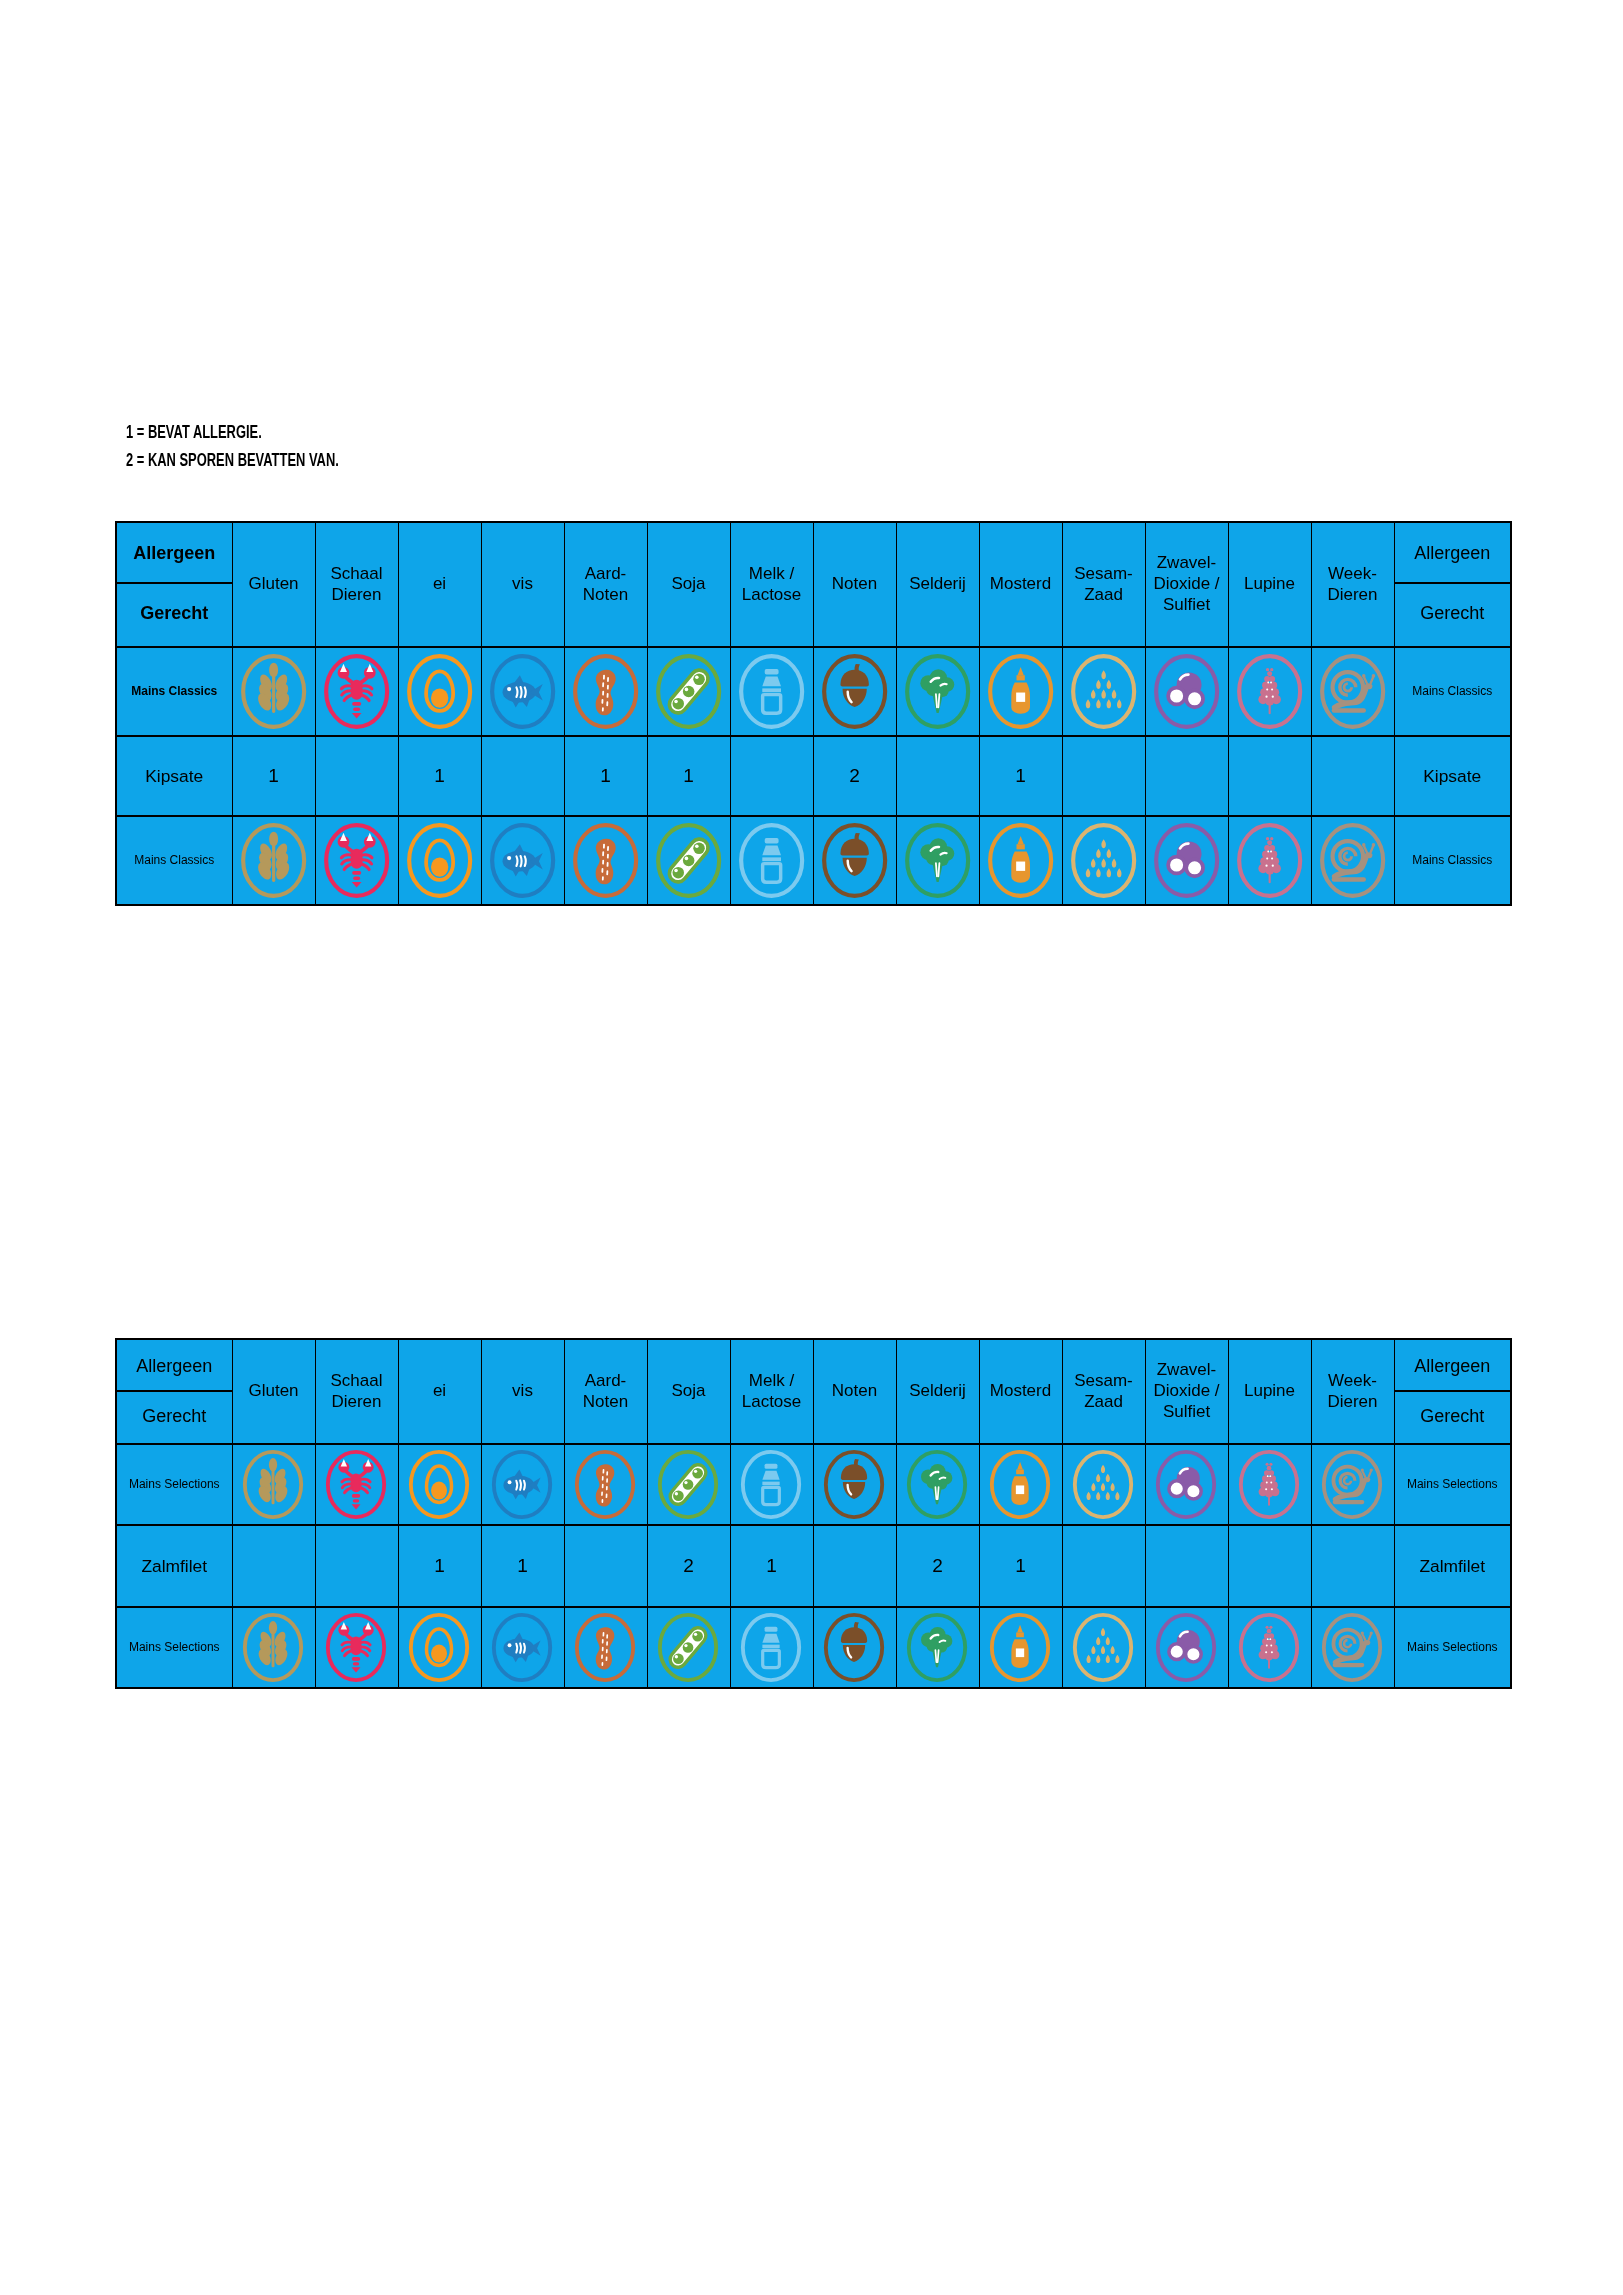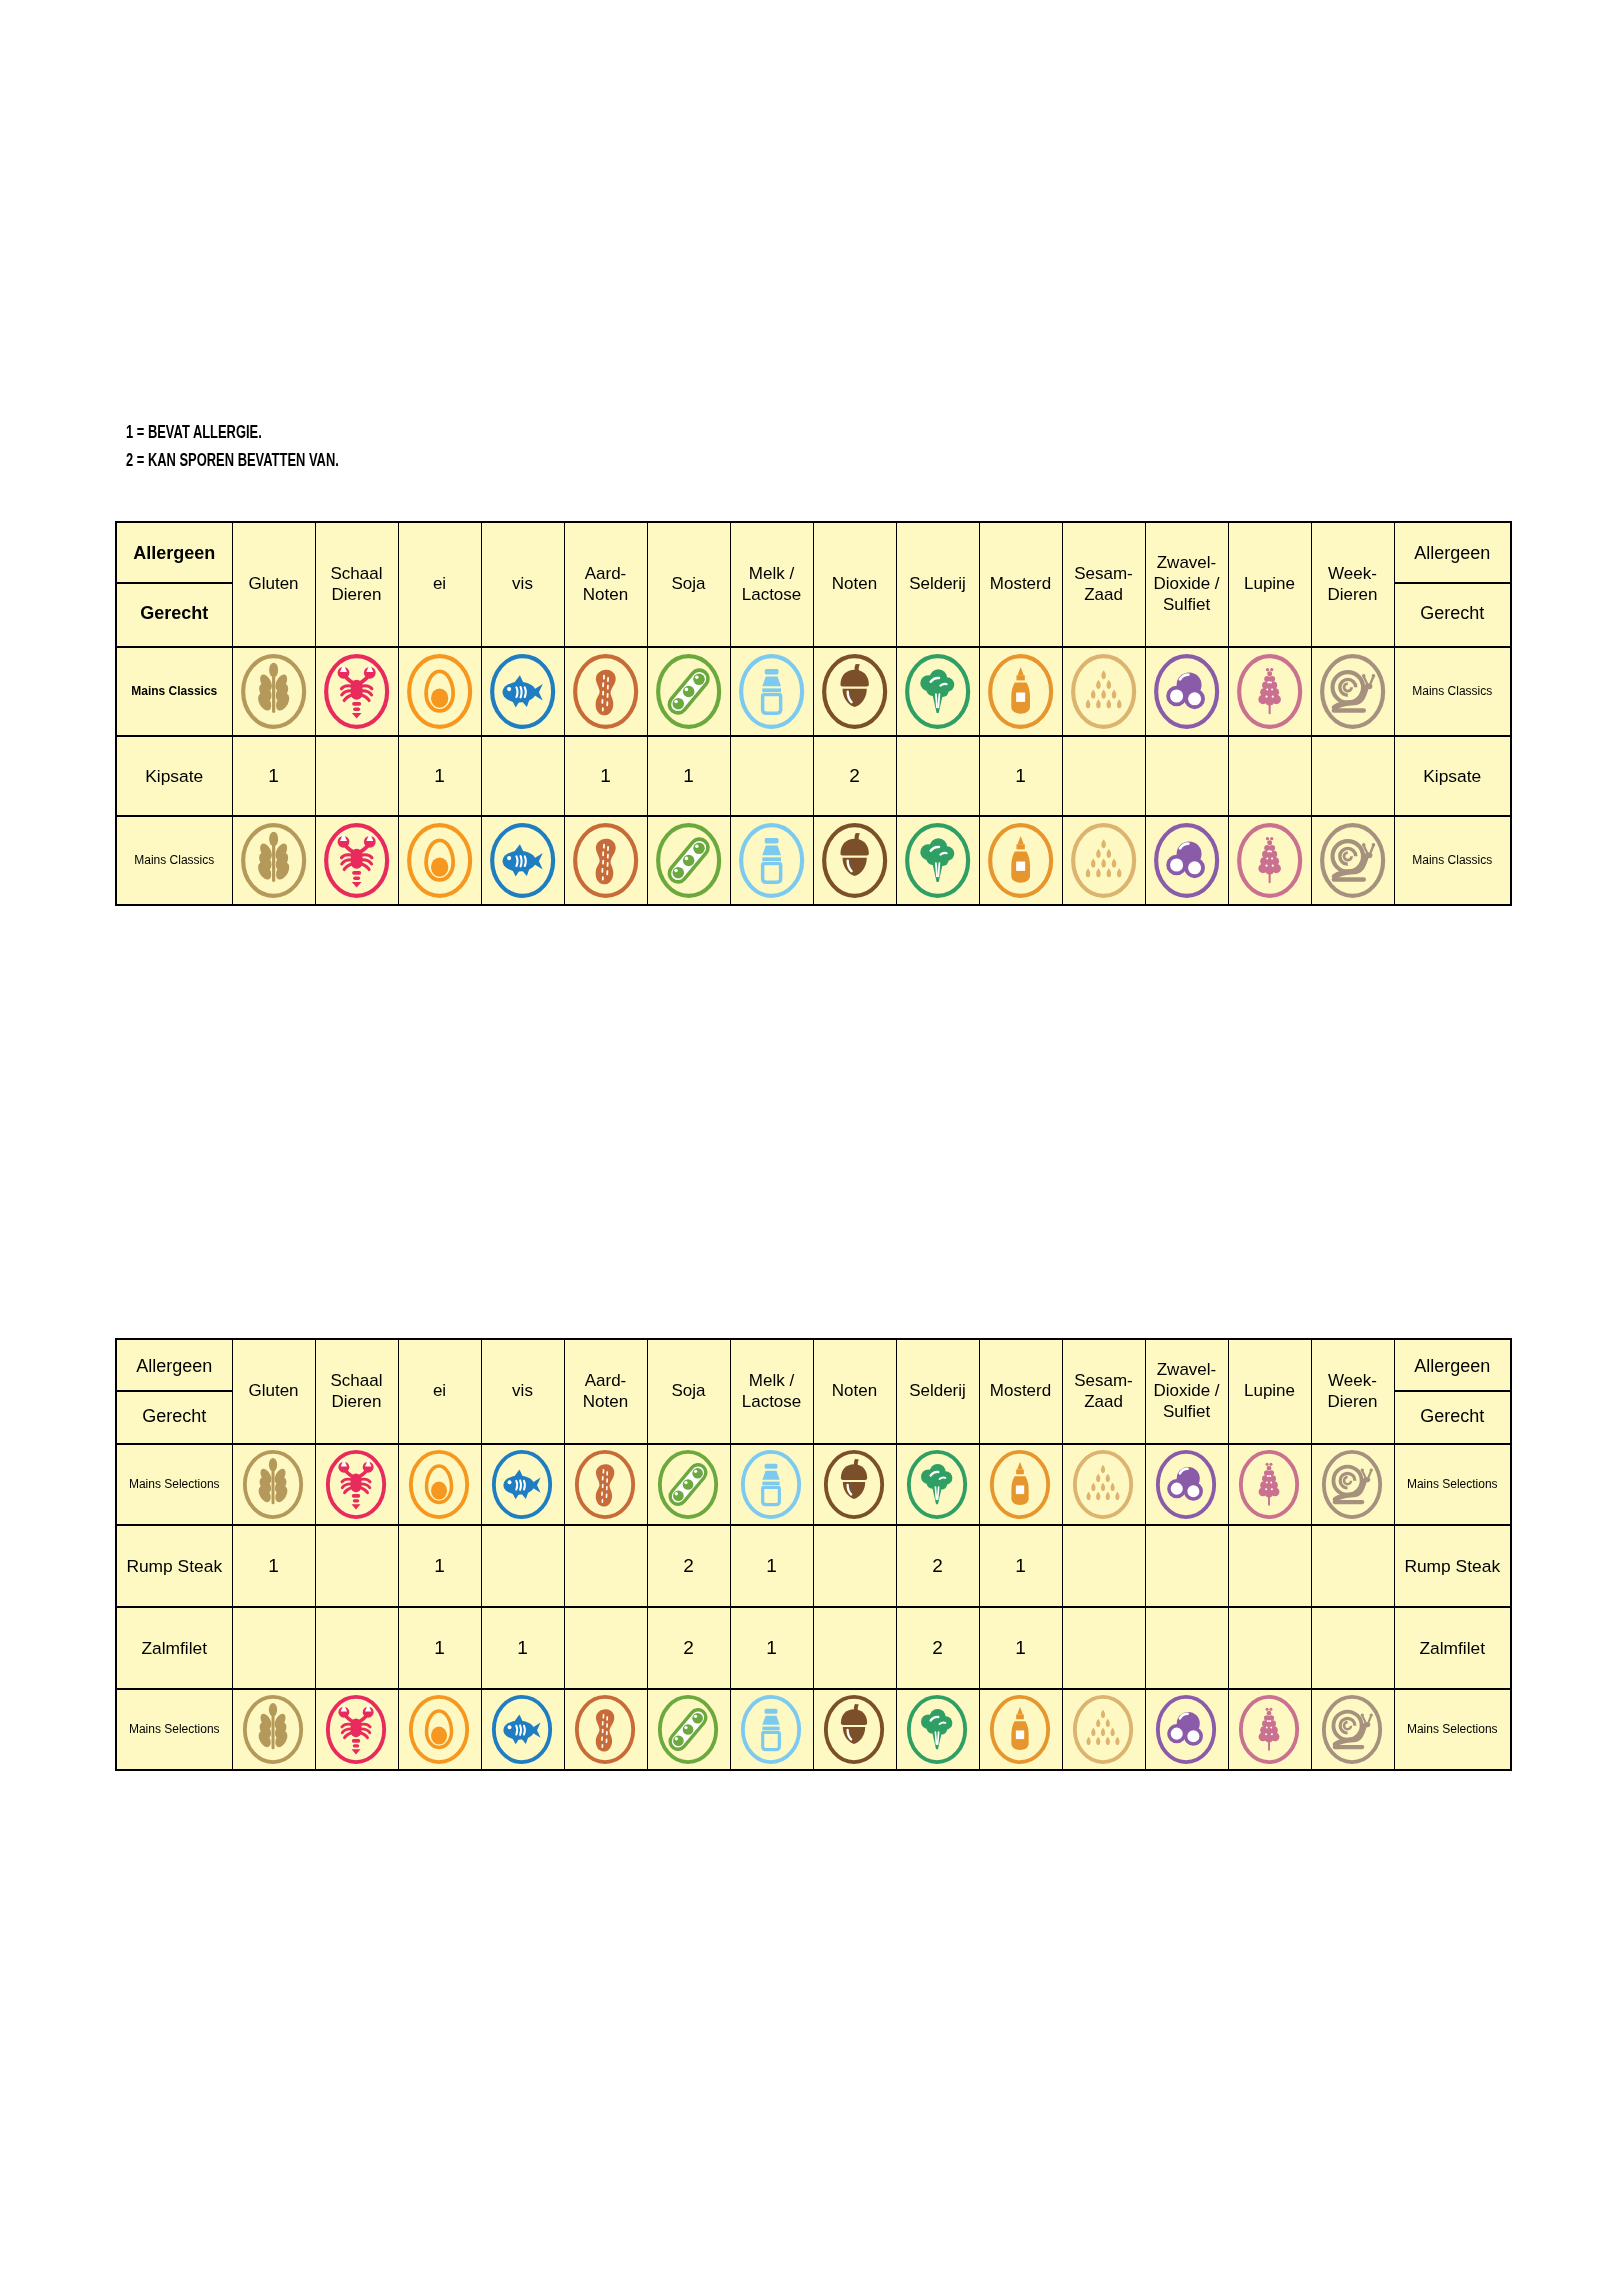--- a/index.html
+++ b/index.html
@@ -10,21 +10,21 @@
   
   .legend{position:absolute;left:126px;top:418px}
   .legend .legend-line{
     font-size:19px;font-weight:bold;line-height:27.5px;white-space:nowrap;
     transform:scaleX(0.68);transform-origin:0 50%;
   }
   
   .table-wrap{position:absolute;left:115px}
   .t1{top:521px}
   .t2{top:1338px}
-  table.allergen-table{border-collapse:collapse;table-layout:fixed;width:1394px;border:2.8px solid #000;background:#fef9c3}
+  table.allergen-table{border-collapse:collapse;table-layout:fixed;width:1394px;border:2.8px solid #000;background:#0ea5e9}
   .allergen-table td{
     border-left:1.7px solid #000;border-right:1.7px solid #000;
     border-top:2.8px solid #000;border-bottom:2.8px solid #000;
     padding:0;text-align:center;vertical-align:middle;overflow:hidden;
   }
   .t1 .row-header{height:125px}
   .t1 .row-icons{height:89px}
   .t1 .row-data{height:80px}
   .t2 .row-header{height:105px}
   .t2 .row-icons{height:81px}
@@ -630,42 +630,20 @@
                 <ellipse cx="50" cy="57" rx="44" ry="51" fill="none" stroke="currentColor" stroke-width="6"></ellipse>
                 <use href="#sym-snail-icon" xlink:href="#sym-snail-icon"></use>
               </svg>
             </td>
             <td class="group-cell">
               <div>Mains Selections</div>
             </td>
           </tr>
           <tr class="row-data">
             <td class="dish-cell">
-              <div>Rump Steak</div>
-            </td>
-            <td class="value-cell">1</td>
-            <td class="value-cell"></td>
-            <td class="value-cell">1</td>
-            <td class="value-cell"></td>
-            <td class="value-cell"></td>
-            <td class="value-cell">2</td>
-            <td class="value-cell">1</td>
-            <td class="value-cell"></td>
-            <td class="value-cell">2</td>
-            <td class="value-cell">1</td>
-            <td class="value-cell"></td>
-            <td class="value-cell"></td>
-            <td class="value-cell"></td>
-            <td class="value-cell"></td>
-            <td class="dish-cell">
-              <div>Rump Steak</div>
-            </td>
-          </tr>
-          <tr class="row-data">
-            <td class="dish-cell">
               <div>Zalmfilet</div>
             </td>
             <td class="value-cell"></td>
             <td class="value-cell"></td>
             <td class="value-cell">1</td>
             <td class="value-cell">1</td>
             <td class="value-cell"></td>
             <td class="value-cell">2</td>
             <td class="value-cell">1</td>
             <td class="value-cell"></td>

